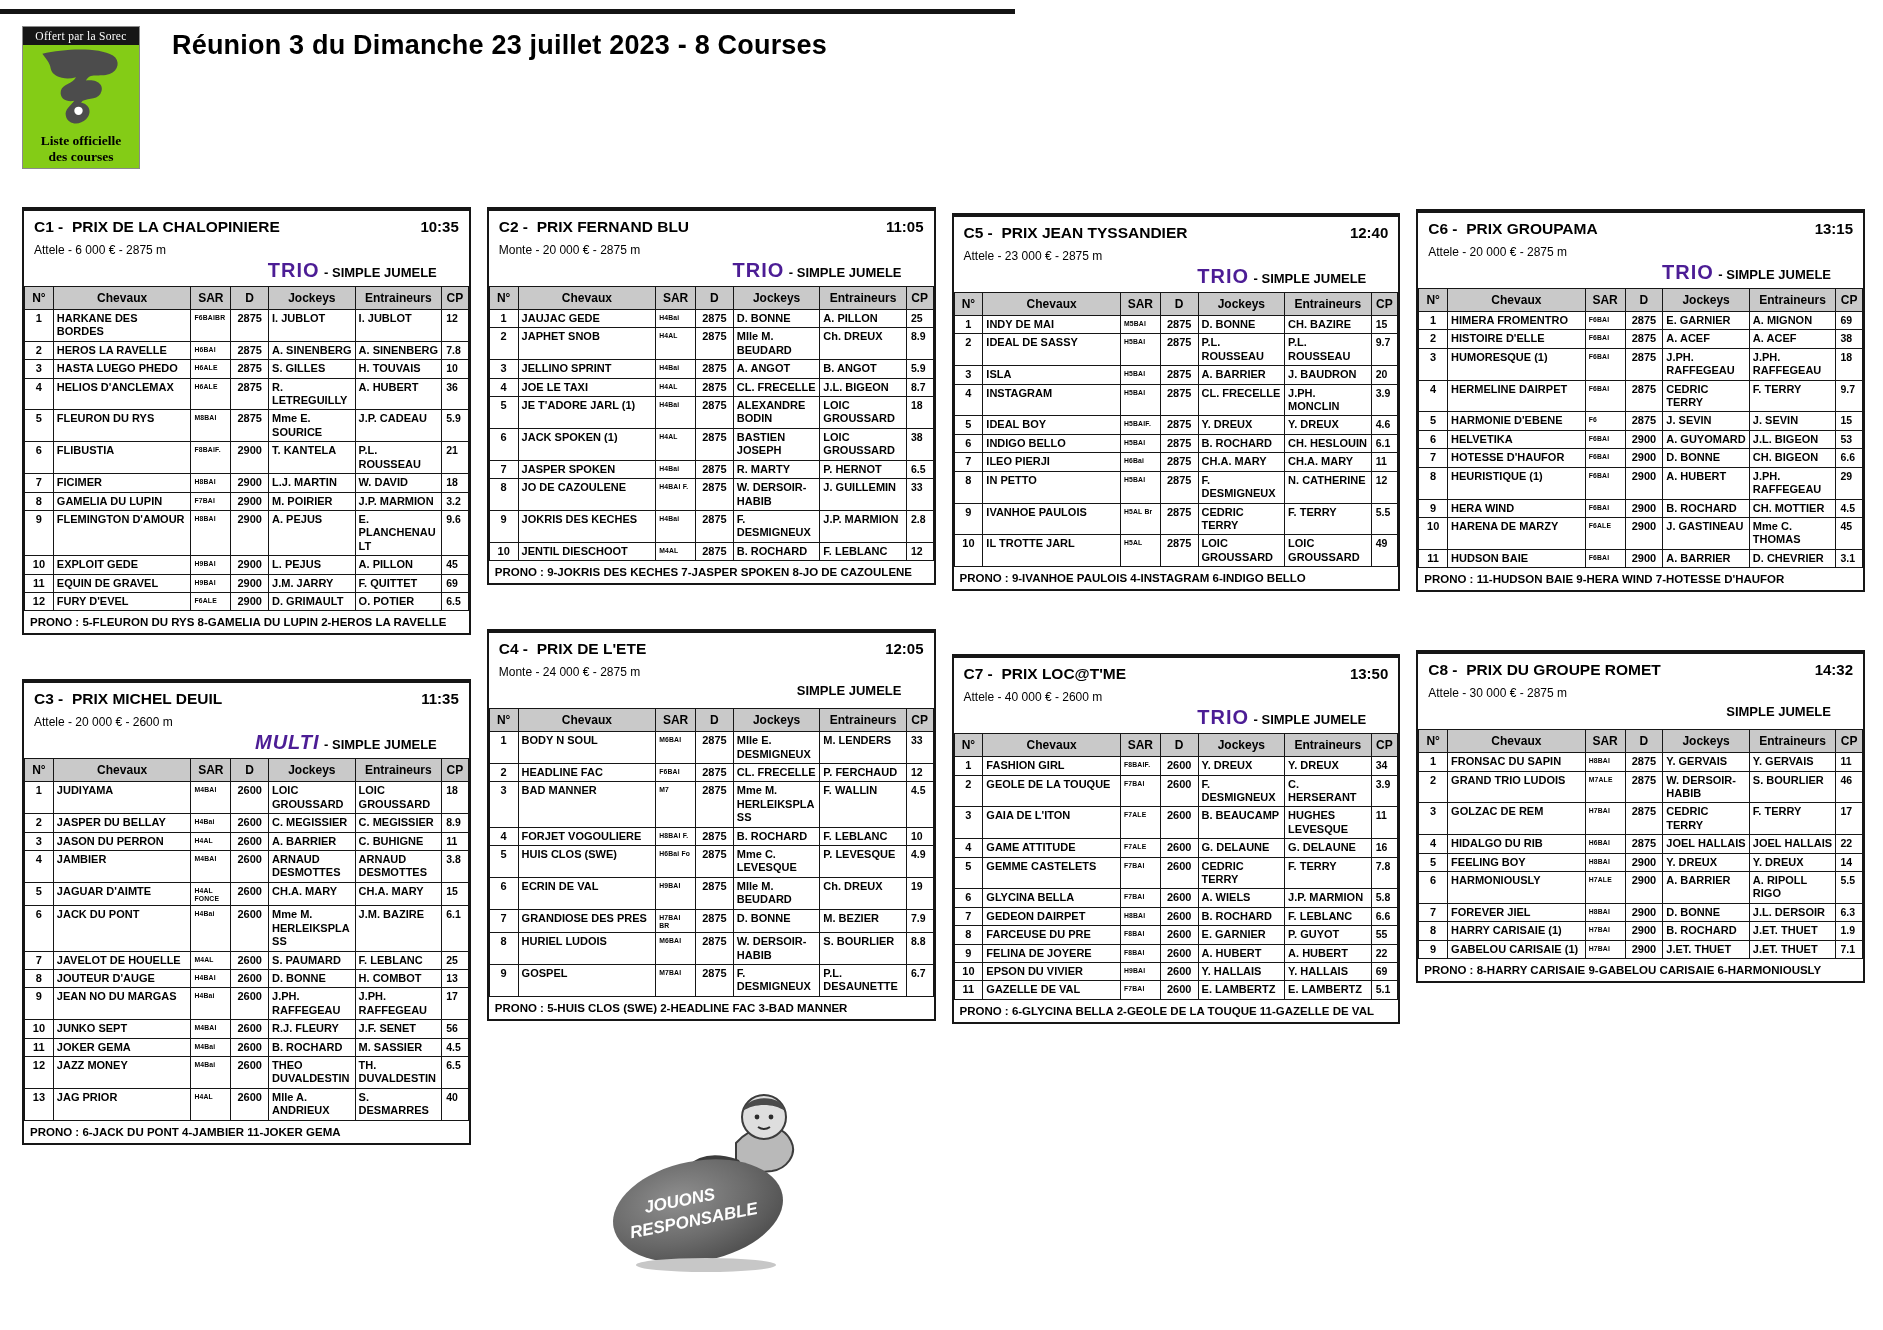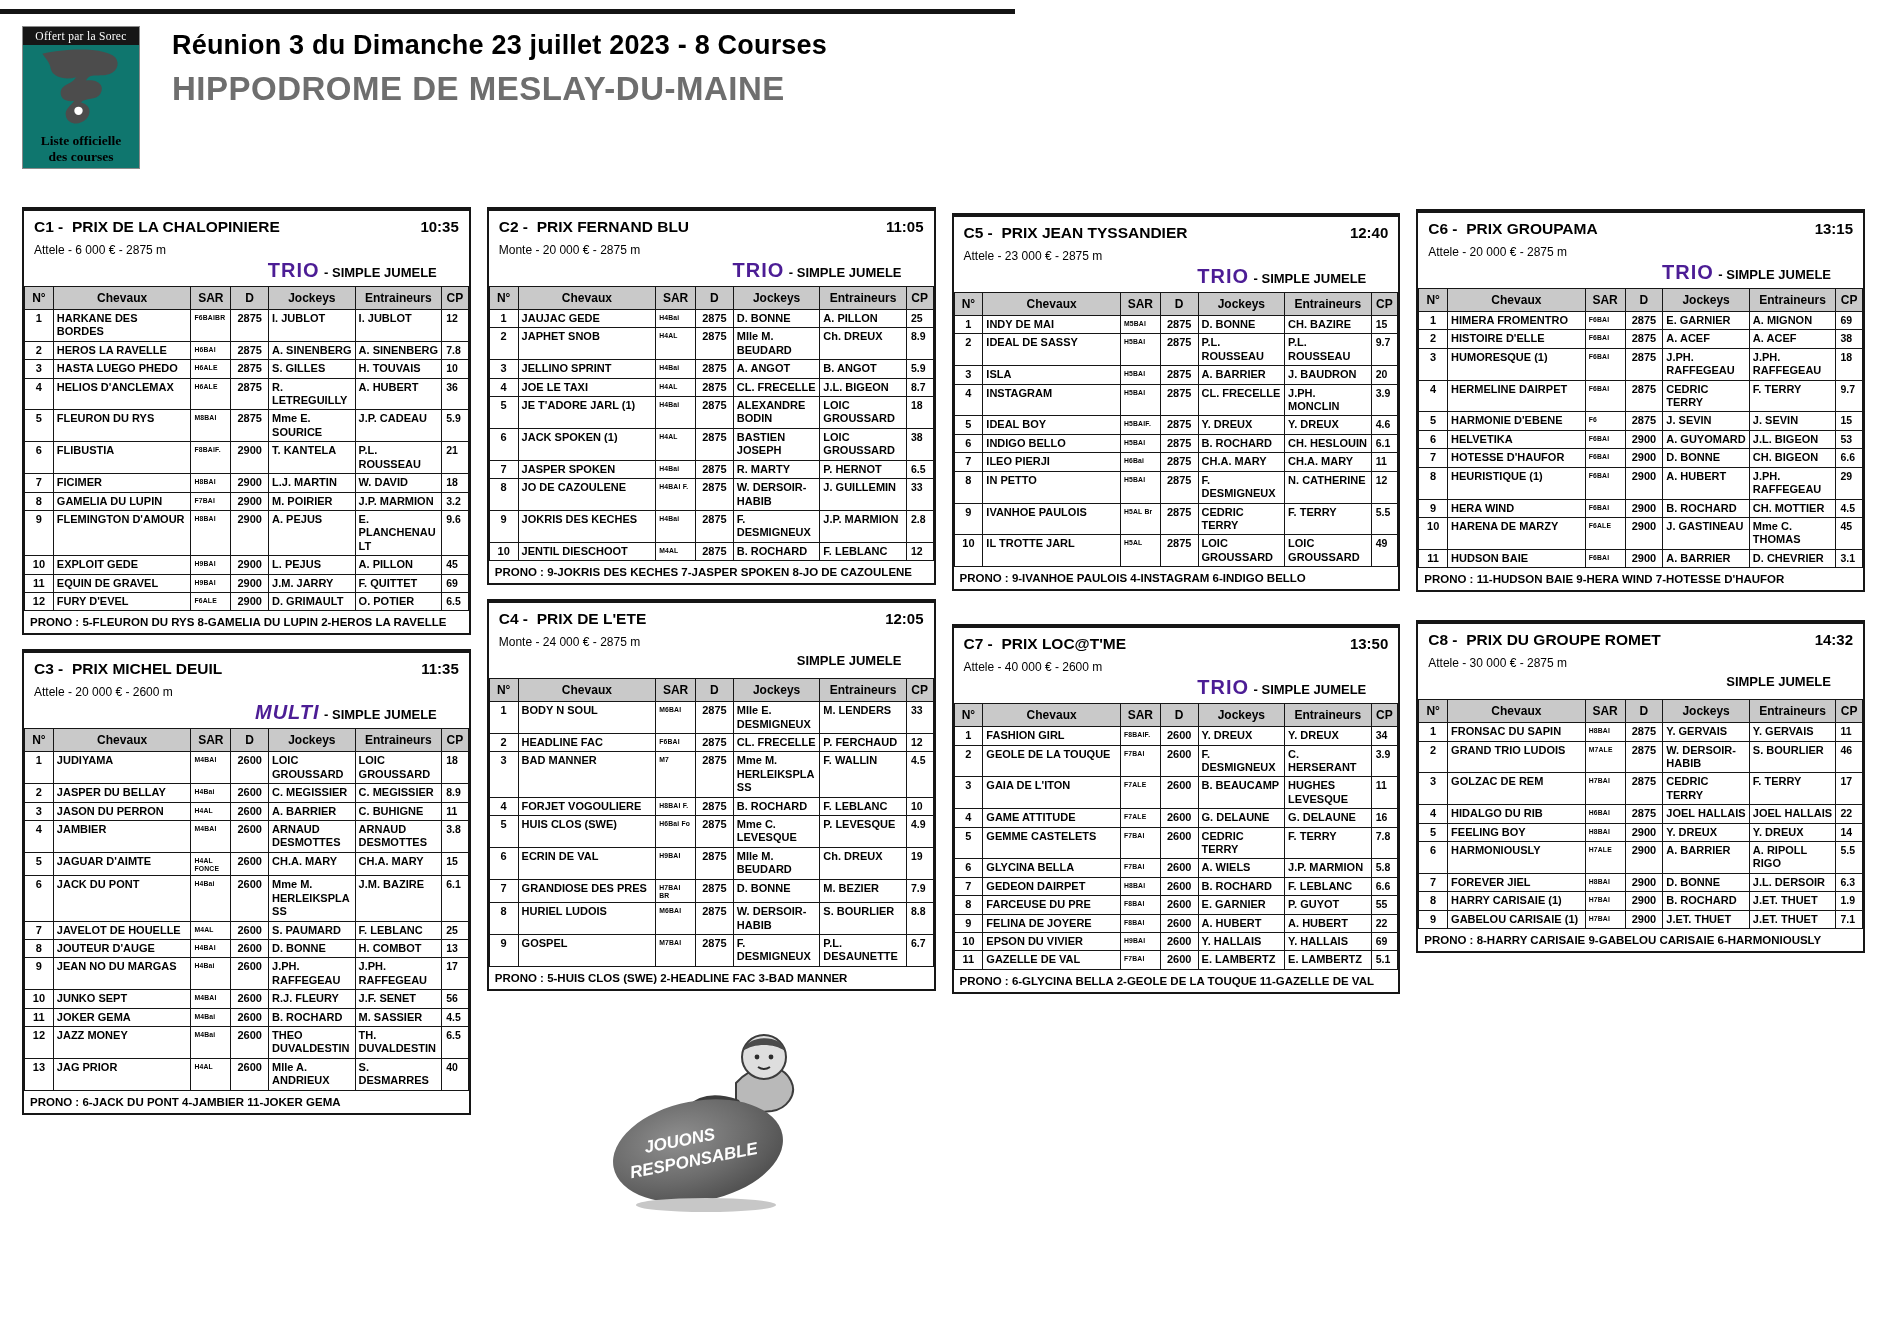--- a/index.html
+++ b/index.html
@@ -5,32 +5,32 @@
   * { box-sizing: border-box; margin: 0; padding: 0; }
   html,body { background:#ffffff; }
   body {
     width: 1883px; height: 1330px; position: relative; overflow: hidden;
     font-family: "Liberation Sans", sans-serif; color:#000;
   }
   .top-rule { position:absolute; top:9px; left:0; width:1015px; height:5px; background:#141414; }
 
   
   .page-header { display:flex; align-items:flex-start; padding:26px 0 0 22px; }
-  .logo-box { width:118px; border:1px solid #8a8a8a; text-align:center; background:#0f766e; flex:0 0 auto; }
+  .logo-box { width:118px; border:1px solid #8a8a8a; text-align:center; background:#84cc16; flex:0 0 auto; }
   .logo-top { background:#161616; color:#fff; font-size:11.5px; padding:3px 1px;
               font-family:"Liberation Serif", serif; letter-spacing:.3px; }
   .logo-horse { height:88px; display:flex; align-items:center; justify-content:center; }
   .logo-bottom { font-family:"Liberation Serif", serif; font-weight:bold; font-size:13.5px; line-height:1.15; padding-bottom:4px; }
   .titles { margin-left:32px; padding-top:4px; }
   .title-main { font-size:27px; font-weight:bold; letter-spacing:.2px; }
   .title-sub  { font-size:33px; font-weight:bold; color:#6e6e6e; margin-top:9px; letter-spacing:.5px; }
 
   
   .grid { display:grid; grid-template-columns:repeat(4,1fr); gap:16px; padding:38px 18px 0 22px; align-items:start; }
-  .race-col { display:flex; flex-direction:column; gap:14px; }
+  .race-col { display:flex; flex-direction:column; gap:44px; }
 
   .race-card { border:2px solid #161616; border-top-width:4px; background:#fff; }
   .card-head { padding:7px 10px 3px 10px; }
   .title-row { display:flex; justify-content:space-between; align-items:baseline; }
   .race-title { font-size:15.5px; font-weight:bold; }
   .race-time  { font-size:15px; font-weight:bold; padding-left:6px; }
   .race-conditions { font-size:12px; margin-top:7px; }
   .race-bets { text-align:right; padding-right:22px; margin-top:2px; min-height:24px; }
   .bet-big { font-size:20px; font-weight:bold; letter-spacing:1px; color:#4c1d95; }
   .bet-big.italic { font-style:italic; }
@@ -69,21 +69,20 @@
         <circle cx="47" cy="76" r="5" fill="#ffffff"></circle>
       </svg>
     </div>
     <div class="logo-bottom">
       <div>Liste officielle</div>
       <div>des courses</div>
     </div>
   </div>
   <div class="titles">
     <div class="title-main">Réunion 3 du Dimanche 23 juillet 2023 - 8 Courses</div>
-    <div class="title-sub">HIPPODROME DE MESLAY-DU-MAINE</div>
   </div>
 </header>
 
 <main class="grid">
   <div class="race-col">
       <section class="race-card">
     <div class="card-head">
       <div class="title-row">
         <span class="race-title">C1 -&nbsp; PRIX DE LA CHALOPINIERE</span>
         <span class="race-time">10:35</span>

